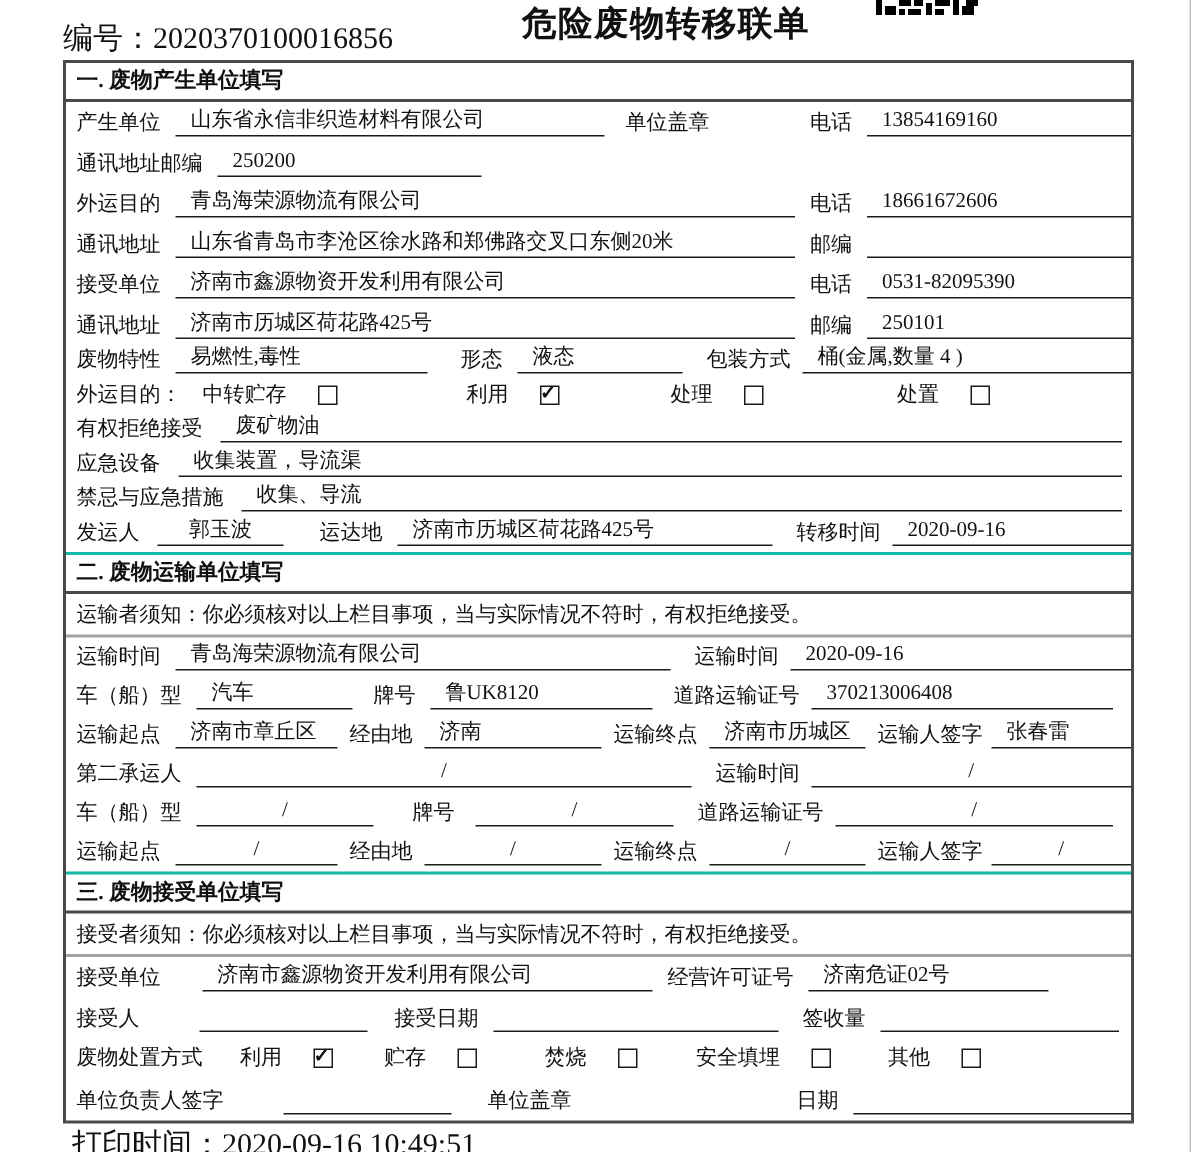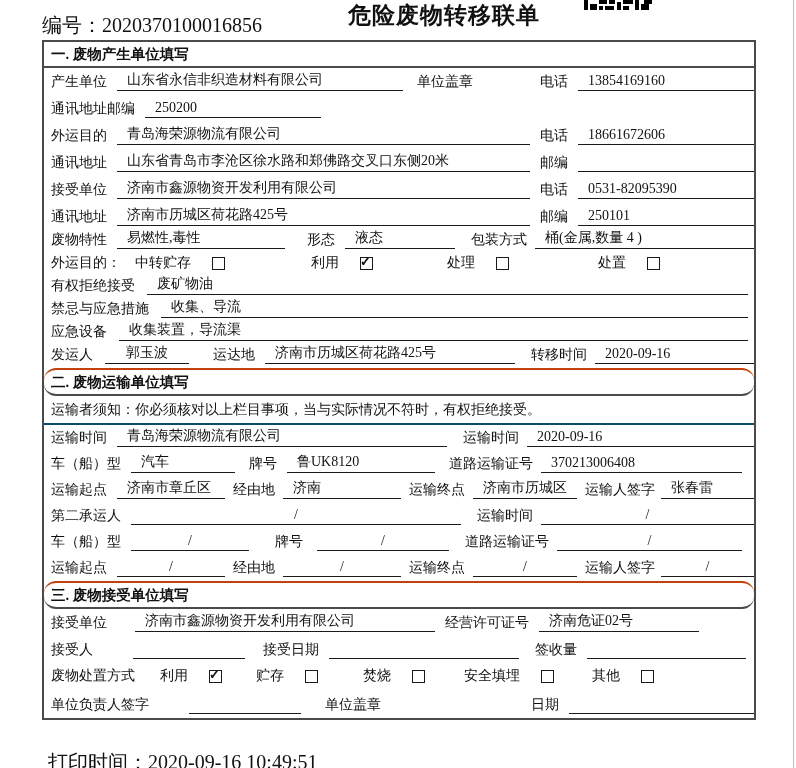--- a/index.html
+++ b/index.html
@@ -6,24 +6,24 @@
   .page{position:relative;width:796px;height:768px;background:#fff;overflow:hidden;
         font-family:"Liberation Serif","DejaVu Serif",serif;color:#111;font-size:14px;}
   .serial{position:absolute;left:42px;top:12px;font-size:20px;white-space:nowrap;}
   .title{position:absolute;left:0;right:0;top:0;margin:0;text-align:center;padding-left:92px;
          font-size:23px;font-weight:700;letter-spacing:1px;}
   .qr{position:absolute;left:584px;top:0;}
   .form{position:absolute;left:42px;top:40px;width:714px;border:2px solid #4a4a4a;
         box-sizing:border-box;background:#fff;}
   .sec-header{font-weight:700;font-size:14.5px;line-height:20px;padding:2px 0 2px 7px;
               border-bottom:2px solid #4a4a4a;}
-  .sec-header.mid{border-top:2px solid #c2410c;border-radius:12px;}
+  .sec-header.mid{border-top:2px solid #14b8a6;}
   .row{display:flex;align-items:flex-end;height:27px;padding:0 0 4px 7px;box-sizing:border-box;}
   .row-sm{height:23px;}
-  .notice{height:29px;border-bottom:2px solid #0c4a6e;align-items:center;padding-bottom:0;}
+  .notice{height:29px;border-bottom:2px solid #a3a3a3;align-items:center;padding-bottom:0;}
   .lbl{white-space:nowrap;flex:none;}
   .u{border-bottom:1px solid #1a1a1a;white-space:nowrap;flex:none;
      padding:0 2px 1px 10px;box-sizing:border-box;min-height:18px;overflow:hidden;}
   .u.grow{flex:1 1 auto;}
   .u.c{text-align:center;padding-left:2px;}
   .spacer{flex:1 1 auto;}
   .rgroup{flex:none;width:214px;display:flex;align-items:flex-end;}
   .rgroup .lbl{width:38px;}
   .opt{display:inline-flex;align-items:center;flex:none;gap:14px;}
   .cb{display:inline-block;width:11px;height:11px;border:1.5px solid #1a1a1a;
@@ -147,27 +147,27 @@
         <span class="cb" data-checked="false"></span>
       </span>
     </div>
 
     <div class="row row-sm">
       <span class="lbl">有权拒绝接受</span>
       <span class="u grow" style="margin-left:12px;margin-right:6px">废矿物油</span>
     </div>
 
     <div class="row row-sm">
+      <span class="lbl">应急设备</span>
+      <span class="u grow" style="margin-left:12px;margin-right:6px">收集装置，导流渠</span>
+    </div>
+
+    <div class="row row-sm">
       <span class="lbl">禁忌与应急措施</span>
       <span class="u grow" style="margin-left:12px;margin-right:6px">收集、导流</span>
-    </div>
-
-    <div class="row row-sm">
-      <span class="lbl">应急设备</span>
-      <span class="u grow" style="margin-left:12px;margin-right:6px">收集装置，导流渠</span>
     </div>
 
     <div class="row row-sm">
       <span class="lbl">发运人</span>
       <span class="u c" style="width:84px;margin-left:12px">郭玉波</span>
       <span class="lbl" style="margin-left:24px">运达地</span>
       <span class="u" style="width:250px;margin-left:10px">济南市历城区荷花路425号</span>
       <span class="lbl" style="margin-left:16px">转移时间</span>
       <span class="u grow" style="margin-left:8px">2020-09-16</span>
     </div>
@@ -227,20 +227,23 @@
       <span class="lbl" style="margin-left:8px">经由地</span>
       <span class="u c" style="width:118px;margin-left:8px">/</span>
       <span class="lbl" style="margin-left:8px">运输终点</span>
       <span class="u c" style="width:104px;margin-left:8px">/</span>
       <span class="lbl" style="margin-left:8px">运输人签字</span>
       <span class="u grow c" style="margin-left:6px">/</span>
     </div>
 
     <div class="sec-header mid">三. 废物接受单位填写</div>
 
+    <div class="row notice">
+      <span class="lbl">接受者须知：你必须核对以上栏目事项，当与实际情况不符时，有权拒绝接受。</span>
+    </div>
 
     <div class="row">
       <span class="lbl">接受单位</span>
       <span class="u" style="width:300px;margin-left:28px">济南市鑫源物资开发利用有限公司</span>
       <span class="lbl" style="margin-left:10px">经营许可证号</span>
       <span class="u" style="width:160px;margin-left:10px">济南危证02号</span>
     </div>
 
     <div class="row">
       <span class="lbl">接受人</span>

